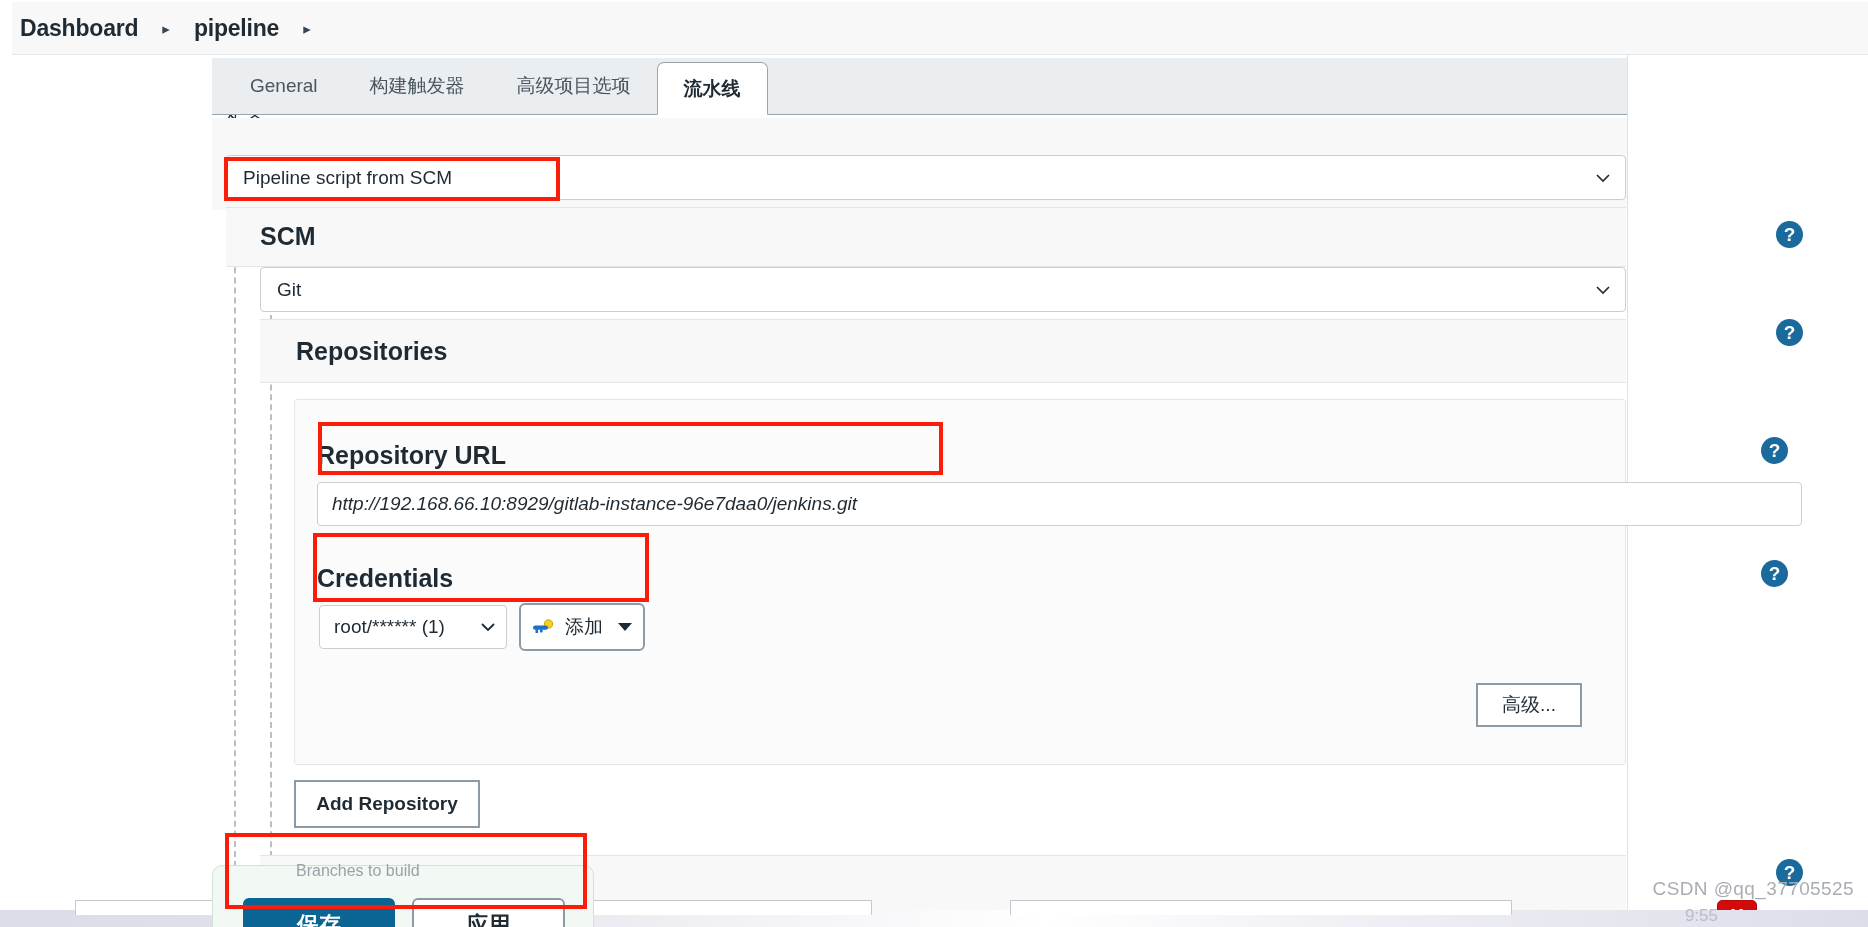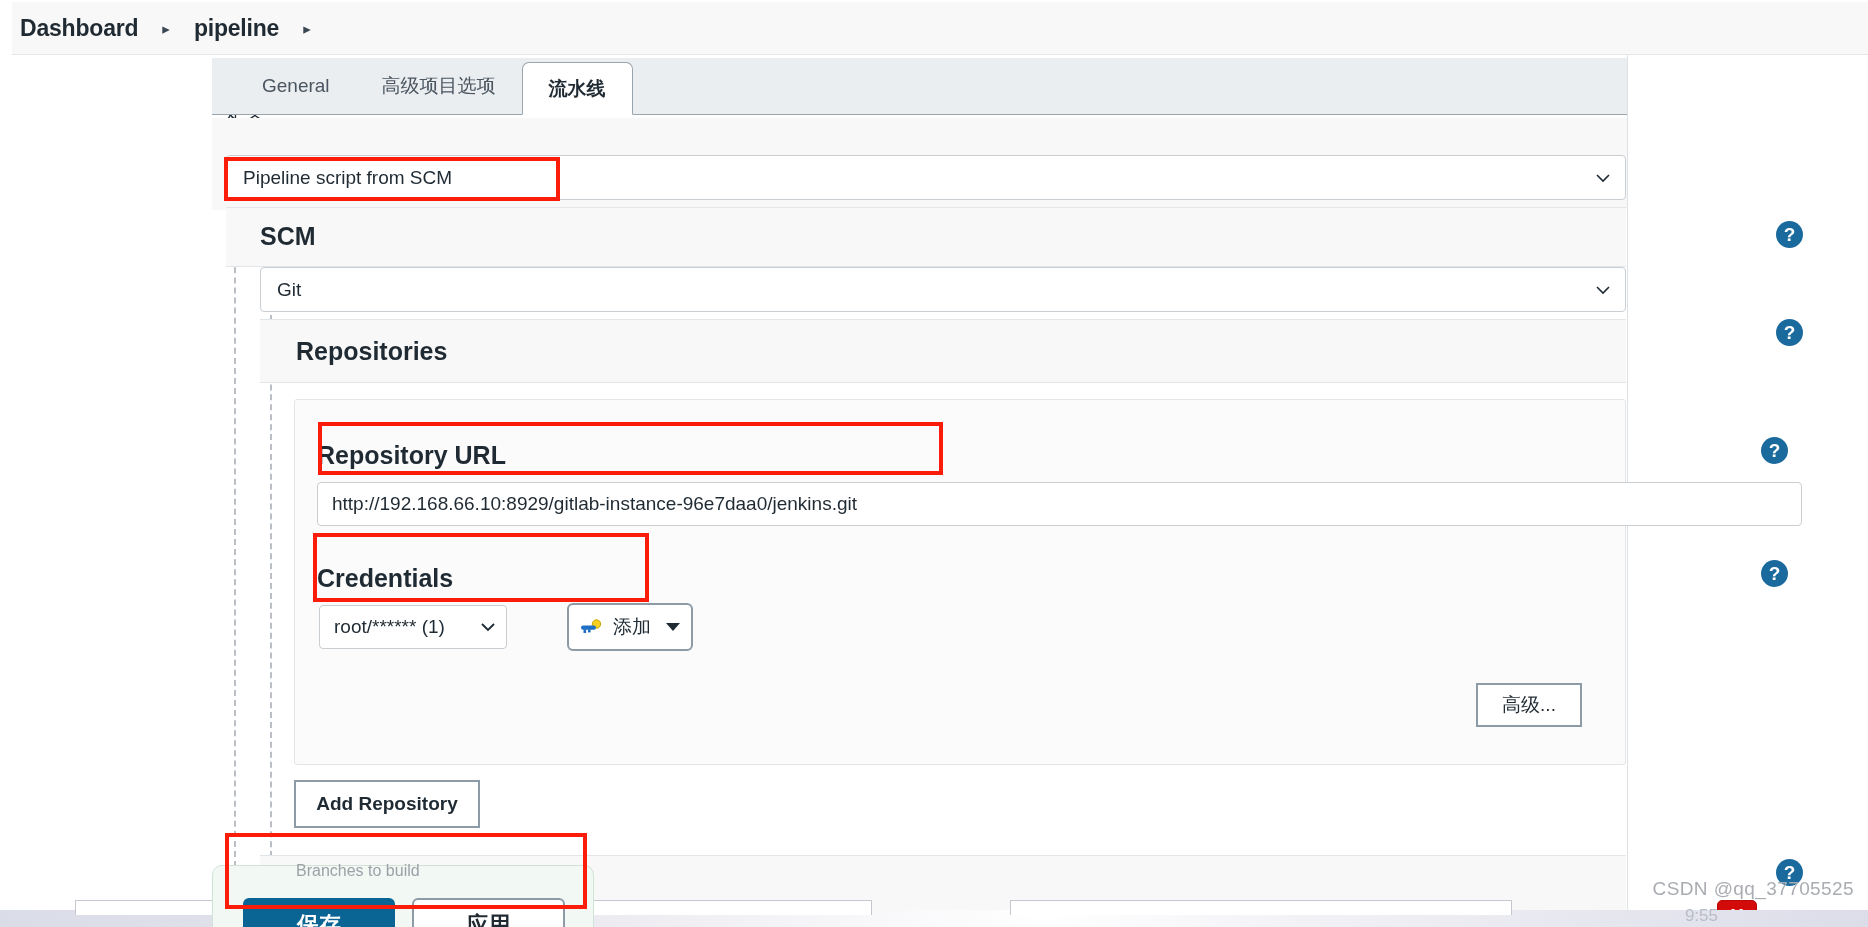--- a/index.html
+++ b/index.html
@@ -70,21 +70,21 @@
   
   .tab-strip {
     position: absolute;
     left: 0; top: 3px;
     width: 1415px; height: 57px;
     background: #eaeef0;
     border-bottom: 1px solid #9aa4ad;
     box-sizing: border-box;
     display: flex;
     align-items: stretch;
-    padding-left: 24px;
+    padding-left: 12px;
   }
   .tab {
     display: flex;
     align-items: center;
     padding: 0 26px;
     font-size: 19px;
     color: #4a5560;
     cursor: pointer;
     position: relative;
     top: 0;
@@ -141,20 +141,21 @@
     background: #ffffff;
     border: 1px solid #c9ced3;
     border-radius: 4px;
     display: flex;
     align-items: center;
     font-size: 19px;
     color: #1f2a33;
     padding-left: 14px;
     white-space: nowrap;
     overflow: hidden;
+    font-style: italic;
   }
 
   
   .field-label {
     position: absolute;
     font-size: 25px;
     color: #1f2a33;
     font-weight: bold;
   }
 
@@ -225,21 +226,20 @@
     background: #ffffff;
     border: 2px solid #8d9ba6;
     border-radius: 6px;
     display: flex;
     align-items: center;
     justify-content: center;
     gap: 11px;
     font-size: 19px;
     color: #1f2a33;
     cursor: pointer;
-    margin-left: 48px;
   }
   .caret-down {
     width: 0; height: 0;
     border-left: 7px solid transparent;
     border-right: 7px solid transparent;
     border-top: 8px solid #1f2a33;
     margin-left: 4px;
   }
 
   
@@ -330,20 +330,23 @@
     <div class="left-gutter"></div>
     <div class="right-pane"></div>
 
     <div class="form-panel">
 
       <div class="definition-label">定义</div>
 
       <div class="tab-strip">
         <div class="tab">
           <span>General</span>
+        </div>
+        <div class="tab">
+          <span>构建触发器</span>
         </div>
         <div class="tab">
           <span>高级项目选项</span>
         </div>
         <div class="tab active">
           <span>流水线</span>
         </div>
       </div>
 
       <div class="shade" style="left:0; top:63px; width:1415px; height:92px;"></div>

